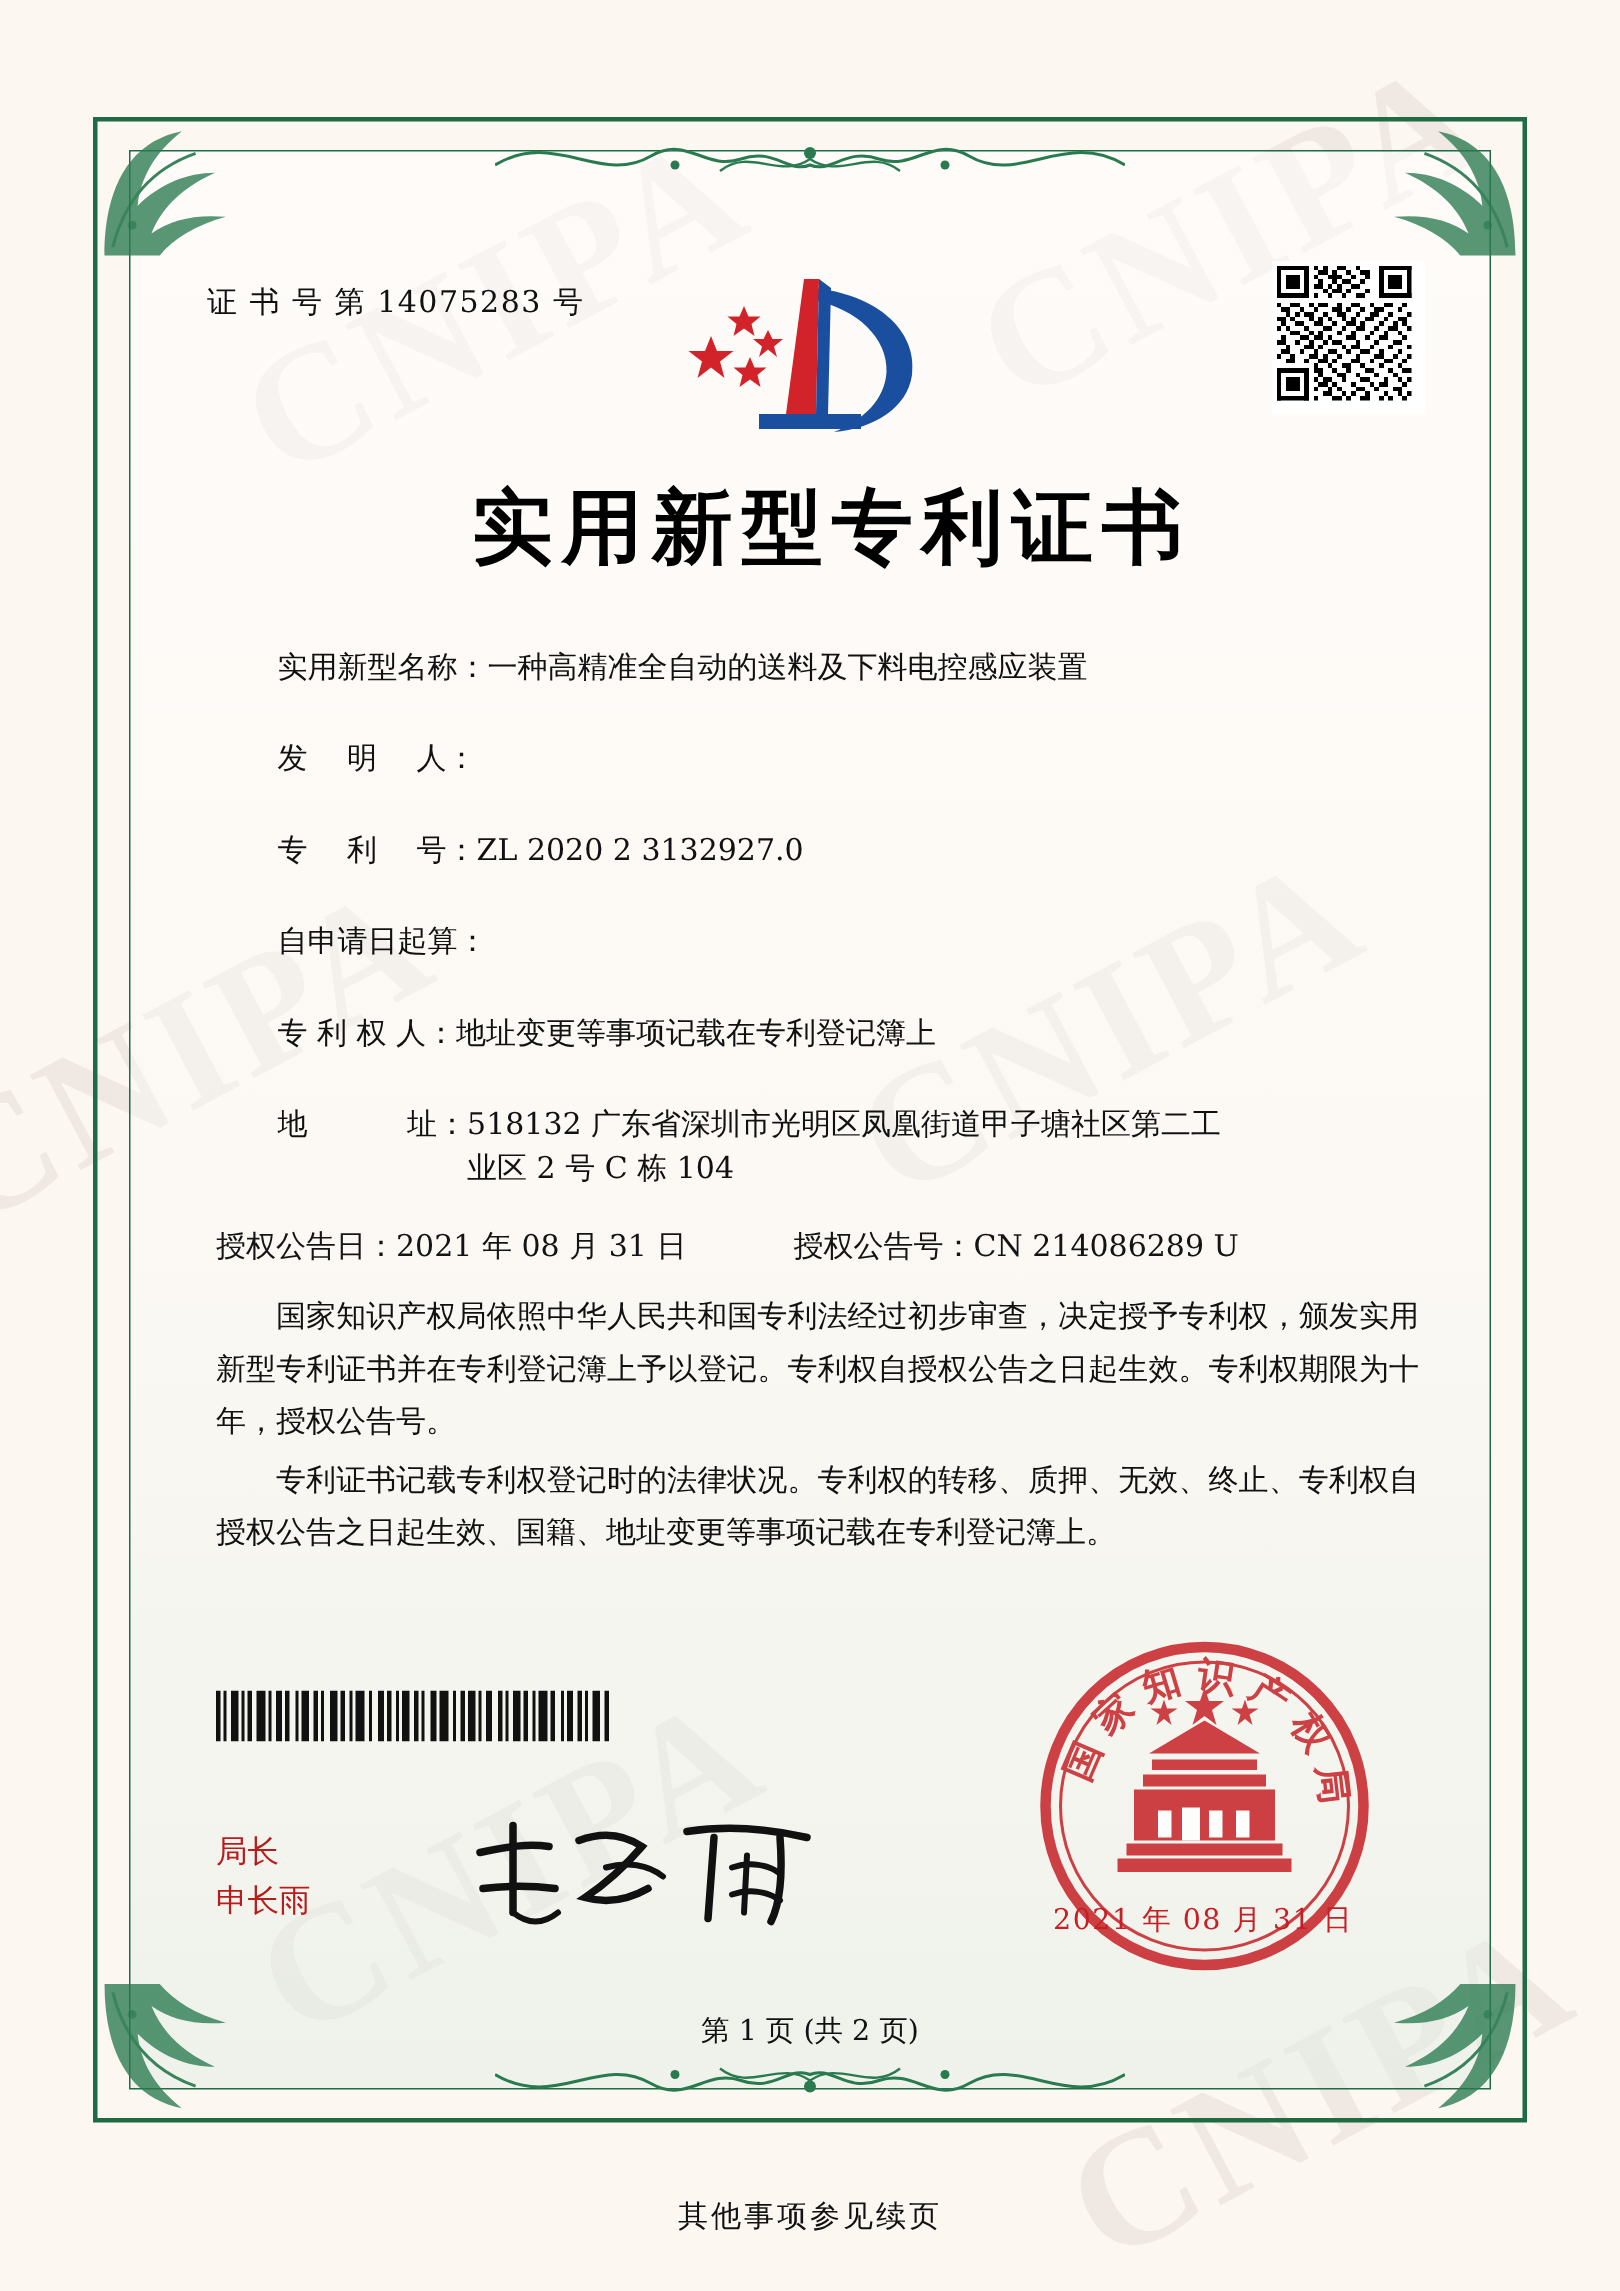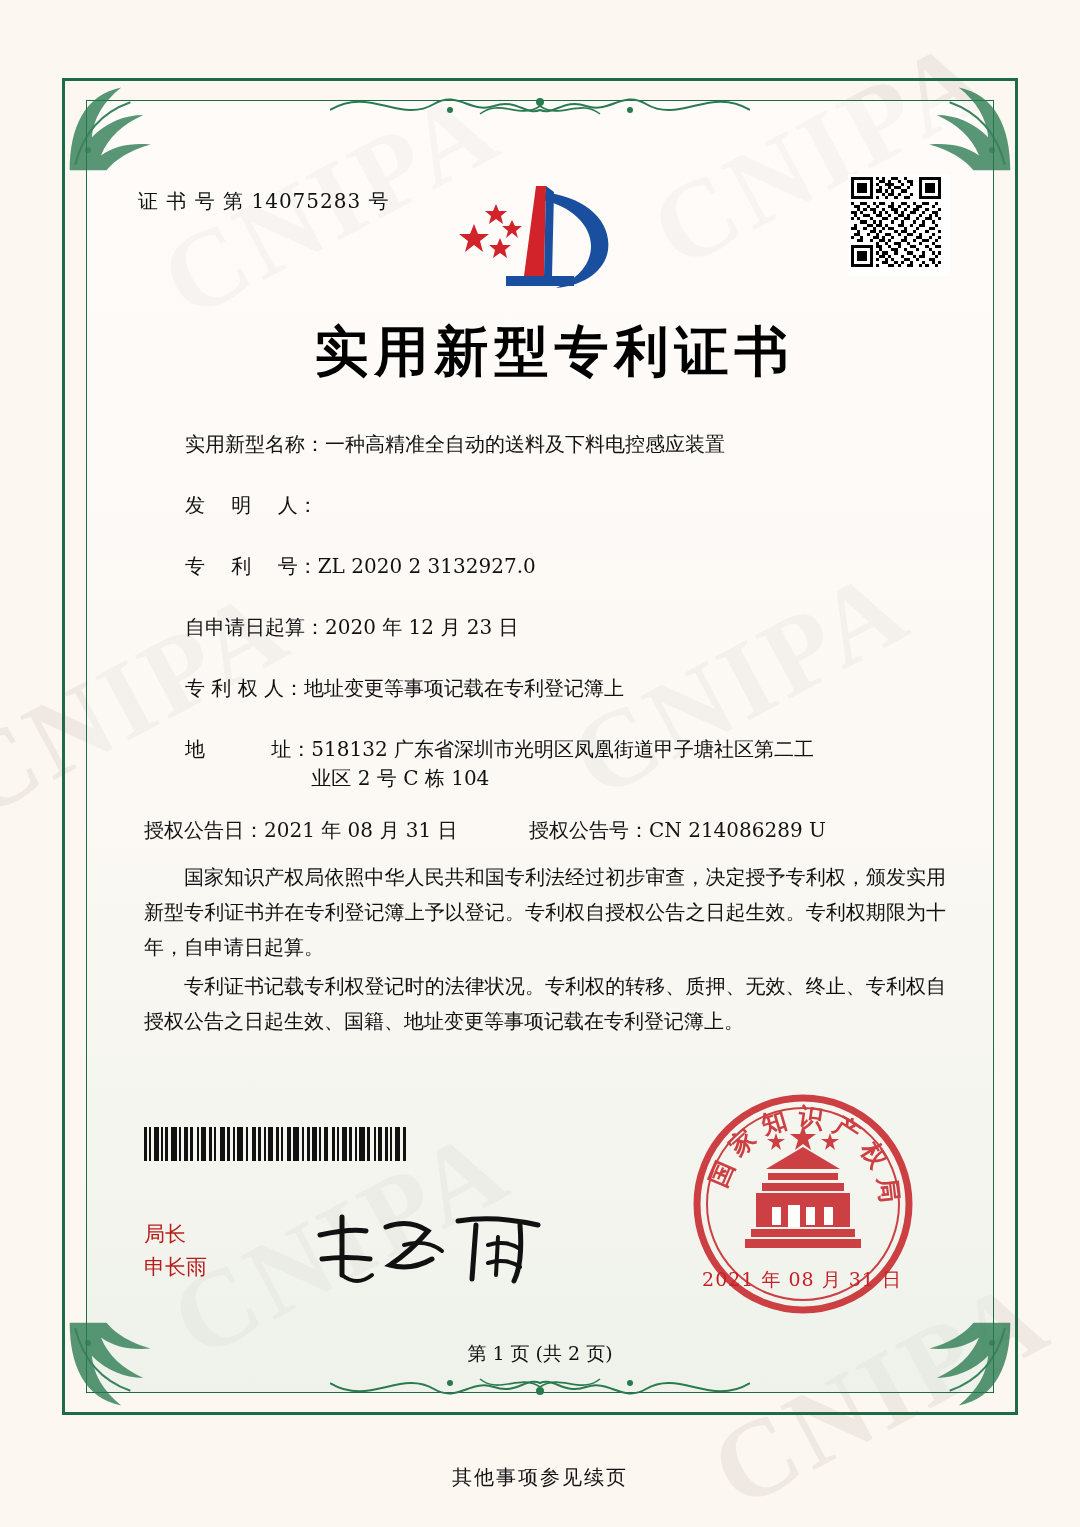--- a/index.html
+++ b/index.html
@@ -564,21 +564,20 @@
     </div>
     <div class="field-row">
       <span class="field-label">发　 明　 人：</span>
     </div>
     <div class="field-row">
       <span class="field-label">专　 利　 号：</span>
       <span class="field-value">ZL 2020 2 3132927.0</span>
     </div>
     <div class="field-row">
       <span class="field-label">自申请日起算：</span>
-      <span class="field-value">2020 年 12 月 23 日</span>
     </div>
     <div class="field-row">
       <span class="field-label">专 利 权 人：</span>
       <span class="field-value">地址变更等事项记载在专利登记簿上</span>
     </div>
     <div class="field-row" style="margin-bottom:24px;">
       <span class="field-label">地　　　 址：</span>
       <span class="field-value">
         <span>518132 广东省深圳市光明区凤凰街道甲子塘社区第二工</span>
         <span class="second-line">业区 2 号 C 栋 104</span>
@@ -589,21 +588,21 @@
       <span class="pub-left">
         <span>授权公告日：</span><span>2021 年 08 月 31 日</span>
       </span>
       <span class="pub-right">
         <span>授权公告号：</span><span>CN 214086289 U</span>
       </span>
     </div>
   </div>
 
   <div class="paragraphs">
-    <p>国家知识产权局依照中华人民共和国专利法经过初步审查，决定授予专利权，颁发实用新型专利证书并在专利登记簿上予以登记。专利权自授权公告之日起生效。专利权期限为十年，自申请日起算。</p>
+    <p>国家知识产权局依照中华人民共和国专利法经过初步审查，决定授予专利权，颁发实用新型专利证书并在专利登记簿上予以登记。专利权自授权公告之日起生效。专利权期限为十年，授权公告号。</p>
     <p>专利证书记载专利权登记时的法律状况。专利权的转移、质押、无效、终止、专利权自授权公告之日起生效、国籍、地址变更等事项记载在专利登记簿上。</p>
   </div>
 
   <div class="barcode">
     <i style="width:3px"></i>
       <i style="width:2px;background:transparent"></i>
       <i style="width:2px"></i>
       <i style="width:3px;background:transparent"></i>
     <i style="width:5px"></i>
       <i style="width:2px;background:transparent"></i>

